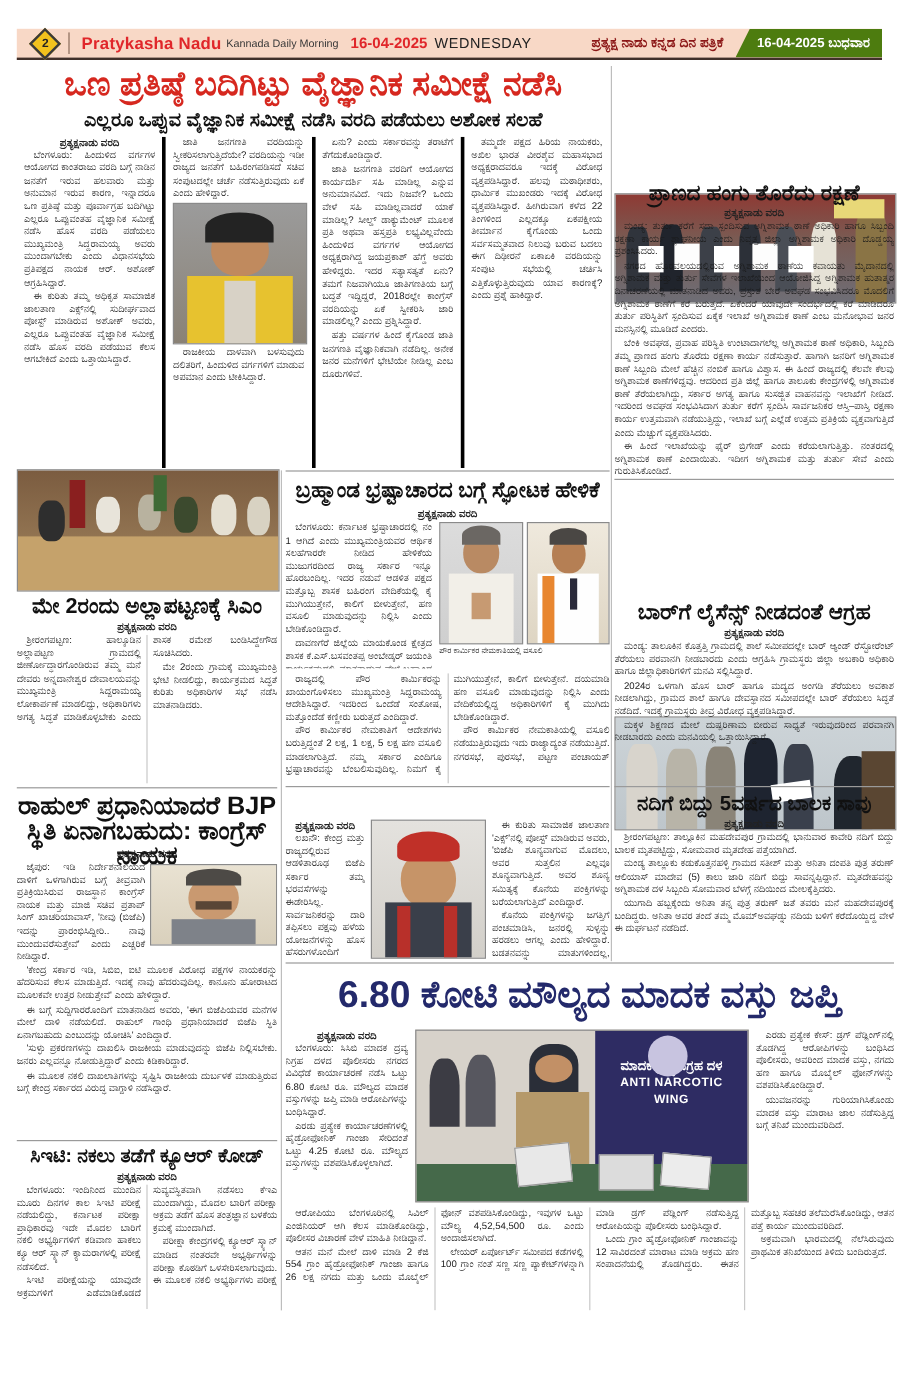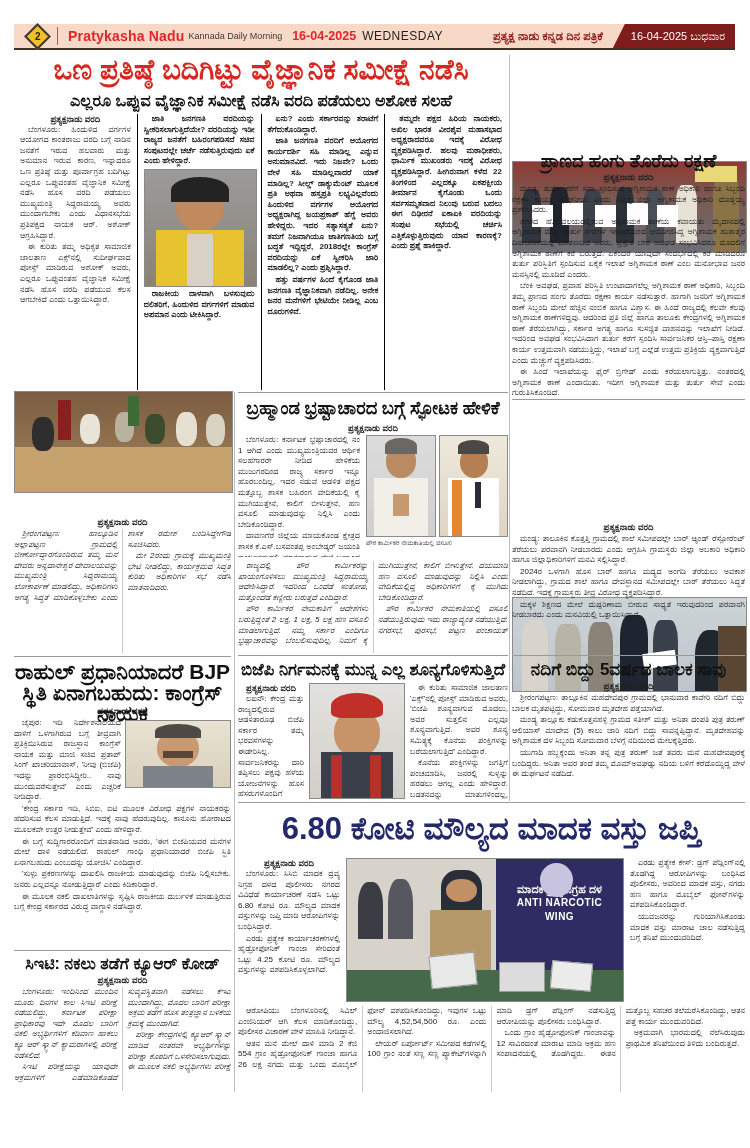--- a/index.html
+++ b/index.html
@@ -11,35 +11,35 @@
        border-bottom:2px solid #40302a;display:flex;align-items:center;}
   .diamond{width:15px;height:15px;background:#f2c21d;border:2px solid #3a3a3a;
            transform:rotate(45deg);margin:0 10px 0 14px;display:flex;align-items:center;justify-content:center;}
   .diamond span{transform:rotate(-45deg);font-size:10px;font-weight:bold;color:#222;}
   .hdr .vdiv{width:1px;height:18px;background:#8a6a5a;margin-right:10px;}
   .mast{color:#e0262a;font-weight:bold;font-size:14px;letter-spacing:.2px;}
   .mast-sub{color:#3a3a3a;font-size:9px;margin-left:4px;}
   .hdate{color:#e0262a;font-weight:bold;font-size:12.5px;margin-left:10px;}
   .hday{color:#222;font-size:12px;margin-left:6px;letter-spacing:.5px;}
   .tagline{color:#8b1616;font-weight:bold;font-size:11.5px;margin-left:auto;margin-right:10px;}
-  .datebox{height:24px;background:#7f1d1d;color:#fff;font-weight:normal;font-size:11px;
+  .datebox{height:24px;background:#4d7c0f;color:#fff;font-weight:bold;font-size:11px;
            display:flex;align-items:center;padding:0 10px 0 18px;
            clip-path:polygon(12px 0,100% 0,100% 100%,0 100%);}
   
   .hl-red{color:#d6281f;font-weight:bold;text-align:center;}
   .hl-blk{color:#111;font-weight:bold;text-align:center;}
   .hl-navy{color:#23296b;font-weight:bold;text-align:center;}
   .byline{font-size:8.5px;font-weight:bold;text-align:center;color:#222;}
   
   .bt{font-size:8px;line-height:10.6px;text-align:justify;overflow:hidden;}
   .bt p{margin:0 0 1px 0;text-indent:8px;}
   .cols4{display:flex;}
   .cols4 .c{flex:1;padding:0 6px;overflow:hidden;}
-  .cols4 .c + .c{border-left:1px solid #000000;font-weight:bold;}
-  .twocol{column-count:2;column-gap:10px;column-rule:1px solid #c9c9c9;font-style:italic;}
+  .cols4 .c + .c{border-left:3px solid #000000;}
+  .twocol{column-count:2;column-gap:10px;column-rule:1px solid #c9c9c9;}
   .fourcol{column-count:4;column-gap:10px;column-rule:1px solid #c9c9c9;}
   .hr{background:#9a9a9a;height:1px;}
   .vr{background:#bdbdbd;width:1px;}
   
   .ph{position:relative;overflow:hidden;border:1px solid #8a8a8a;background:#b9b2a8;}
   .ph .p-abs{position:absolute;}
   .cap{font-size:6.6px;line-height:8px;text-align:justify;color:#222;}
 </style>
 </head>
 <body>
@@ -102,20 +102,21 @@
     <div class="p-abs" style="left:0;top:55%;width:100%;height:45%;background:#c5a26b;"></div>
     <div class="p-abs" style="left:8%;top:25%;width:10%;height:34%;background:#2e2e2e;border-radius:40%;"></div>
     <div class="p-abs" style="left:30%;top:22%;width:9%;height:30%;background:#e8e4da;border-radius:40%;"></div>
     <div class="p-abs" style="left:46%;top:20%;width:9%;height:30%;background:#b8b29f;border-radius:40%;"></div>
     <div class="p-abs" style="left:60%;top:22%;width:9%;height:30%;background:#3c4a2e;border-radius:40%;"></div>
     <div class="p-abs" style="left:74%;top:20%;width:10%;height:34%;background:#e5e0d2;border-radius:40%;"></div>
     <div class="p-abs" style="left:88%;top:22%;width:9%;height:32%;background:#d8d2c2;border-radius:40%;"></div>
     <div class="p-abs" style="left:20%;top:8%;width:6%;height:40%;background:#8a1f1f;"></div>
     <div class="p-abs" style="left:52%;top:4%;width:5%;height:30%;background:#3f6a35;"></div>
   </div>
+  <div class="abs hl-blk" style="left:14px;top:494px;width:217px;font-size:18px;line-height:22px;">ಮೇ 2ರಂದು ಅಲ್ಲಾಪಟ್ಟಣಕ್ಕೆ ಸಿಎಂ</div>
   <div class="abs byline" style="left:14px;top:517px;width:217px;">ಪ್ರತ್ಯಕ್ಷನಾಡು ವರದಿ</div>
   <div class="abs bt twocol" style="left:14px;top:529px;width:217px;height:124px;">
       <p>ಶ್ರೀರಂಗಪಟ್ಟಣ: ಹಾಲ್ಕೂಡಿನ ಅಲ್ಲಾಪಟ್ಟಣ ಗ್ರಾಮದಲ್ಲಿ ಜೀರ್ಣೋದ್ಧಾರಗೊಂಡಿರುವ ತಮ್ಮ ಮನೆ ದೇವರು ಅನ್ನದಾನೇಶ್ವರ ದೇವಾಲಯವನ್ನು ಮುಖ್ಯಮಂತ್ರಿ ಸಿದ್ದರಾಮಯ್ಯ ಲೋಕಾರ್ಪಣೆ ಮಾಡಲಿದ್ದು, ಅಧಿಕಾರಿಗಳು ಅಗತ್ಯ ಸಿದ್ಧತೆ ಮಾಡಿಕೊಳ್ಳಬೇಕು ಎಂದು ಶಾಸಕ ರಮೇಶ ಬಂಡಿಸಿದ್ದೇಗೌಡ ಸೂಚಿಸಿದರು.</p>
       <p>ಮೇ 2ರಂದು ಗ್ರಾಮಕ್ಕೆ ಮುಖ್ಯಮಂತ್ರಿ ಭೇಟಿ ನೀಡಲಿದ್ದು, ಕಾರ್ಯಕ್ರಮದ ಸಿದ್ಧತೆ ಕುರಿತು ಅಧಿಕಾರಿಗಳ ಸಭೆ ನಡೆಸಿ ಮಾತನಾಡಿದರು.</p>
     </div>
 
   <div class="abs hr" style="left:14px;top:656px;width:217px;"></div>
 
   <div class="abs hl-blk" style="left:14px;top:661px;width:217px;font-size:21px;line-height:21px;">ರಾಹುಲ್ ಪ್ರಧಾನಿಯಾದರೆ BJP ಸ್ಥಿತಿ ಏನಾಗಬಹುದು: ಕಾಂಗ್ರೆಸ್ ನಾಯಕ</div>
   <div class="abs byline" style="left:14px;top:706px;width:217px;">ಪ್ರತ್ಯಕ್ಷನಾಡು ವರದಿ</div>
@@ -207,31 +208,31 @@
   <div class="abs ph" style="left:512px;top:403px;width:233px;height:93px;background:linear-gradient(#cdd4d8,#bec6cb);">
     <div class="p-abs" style="left:4%;top:24%;width:11%;height:76%;background:#d8d4cc;border-radius:30% 30% 0 0;"></div>
     <div class="p-abs" style="left:18%;top:28%;width:11%;height:72%;background:#b8b4a8;border-radius:30% 30% 0 0;"></div>
     <div class="p-abs" style="left:32%;top:26%;width:11%;height:74%;background:#8a8478;border-radius:30% 30% 0 0;"></div>
     <div class="p-abs" style="left:46%;top:18%;width:12%;height:82%;background:#1e2430;border-radius:30% 30% 0 0;"></div>
     <div class="p-abs" style="left:60%;top:24%;width:11%;height:76%;background:#3a404c;border-radius:30% 30% 0 0;"></div>
     <div class="p-abs" style="left:78%;top:34%;width:14%;height:66%;background:#20262e;border-radius:40% 40% 0 0;"></div>
     <div class="p-abs" style="left:56%;top:58%;width:14%;height:16%;background:#fff;transform:rotate(-8deg);"></div>
     <div class="p-abs" style="left:88%;top:30%;width:12%;height:70%;background:#5a4632;"></div>
   </div>
+  <div class="abs hl-blk" style="left:512px;top:499px;width:233px;font-size:18px;line-height:22px;">ಬಾರ್‌ಗೆ ಲೈಸೆನ್ಸ್ ನೀಡದಂತೆ ಆಗ್ರಹ</div>
   <div class="abs byline" style="left:512px;top:522px;width:233px;">ಪ್ರತ್ಯಕ್ಷನಾಡು ವರದಿ</div>
   <div class="abs bt" style="left:512px;top:534px;width:233px;height:118px;">
       <p>ಮಂಡ್ಯ: ತಾಲೂಕಿನ ಕೊತ್ತತ್ತಿ ಗ್ರಾಮದಲ್ಲಿ ಶಾಲೆ ಸಮೀಪದಲ್ಲೇ ಬಾರ್ ಆ್ಯಂಡ್ ರೆಸ್ಟೋರೆಂಟ್ ತೆರೆಯಲು ಪರವಾನಗಿ ನೀಡಬಾರದು ಎಂದು ಆಗ್ರಹಿಸಿ ಗ್ರಾಮಸ್ಥರು ಜಿಲ್ಲಾ ಅಬಕಾರಿ ಅಧಿಕಾರಿ ಹಾಗೂ ಜಿಲ್ಲಾಧಿಕಾರಿಗಳಿಗೆ ಮನವಿ ಸಲ್ಲಿಸಿದ್ದಾರೆ.</p>
       <p>2024ರ ಒಳಗಾಗಿ ಹೊಸ ಬಾರ್ ಹಾಗೂ ಮದ್ಯದ ಅಂಗಡಿ ತೆರೆಯಲು ಅವಕಾಶ ನೀಡಲಾಗಿದ್ದು, ಗ್ರಾಮದ ಶಾಲೆ ಹಾಗೂ ದೇವಸ್ಥಾನದ ಸಮೀಪದಲ್ಲೇ ಬಾರ್ ತೆರೆಯಲು ಸಿದ್ಧತೆ ನಡೆದಿದೆ. ಇದಕ್ಕೆ ಗ್ರಾಮಸ್ಥರು ತೀವ್ರ ವಿರೋಧ ವ್ಯಕ್ತಪಡಿಸಿದ್ದಾರೆ.</p>
       <p>ಮಕ್ಕಳ ಶಿಕ್ಷಣದ ಮೇಲೆ ದುಷ್ಪರಿಣಾಮ ಬೀರುವ ಸಾಧ್ಯತೆ ಇರುವುದರಿಂದ ಪರವಾನಗಿ ನೀಡಬಾರದು ಎಂದು ಮನವಿಯಲ್ಲಿ ಒತ್ತಾಯಿಸಿದ್ದಾರೆ.</p>
     </div>
 
   <div class="abs hr" style="left:238px;top:655px;width:270px;"></div>
   <div class="abs hr" style="left:512px;top:655px;width:233px;"></div>
 
-  <div class="abs hl-blk" style="left:238px;top:659px;width:270px;font-size:16.5px;line-height:21px;">ಬಿಜೆಪಿ ನಿರ್ಗಮನಕ್ಕೆ ಮುನ್ನ ಎಲ್ಲ ಶೂನ್ಯಗೊಳಿಸುತ್ತಿದೆ</div>
   <div class="abs" style="left:238px;top:683px;width:270px;height:118px;display:flex;gap:5px;">
     <div style="width:66px;">
       <div class="byline">ಪ್ರತ್ಯಕ್ಷನಾಡು ವರದಿ</div>
       <div class="bt" style="height:106px;">
           <p>ಲಖನೌ: ಕೇಂದ್ರ ಮತ್ತು ರಾಜ್ಯದಲ್ಲಿರುವ ಆಡಳಿತಾರೂಢ ಬಿಜೆಪಿ ಸರ್ಕಾರ ತಮ್ಮ ಭರವಸೆಗಳನ್ನು ಈಡೇರಿಸಿಲ್ಲ. ಸಾರ್ವಜನಿಕರನ್ನು ದಾರಿ ತಪ್ಪಿಸಲು ಪಕ್ಷವು ಹಳೆಯ ಯೋಜನೆಗಳನ್ನು ಹೊಸ ಹೆಸರುಗಳೊಂದಿಗೆ ಮರುರೂಪಿಸುತ್ತಿದೆ ಎಂದು ಸಮಾಜವಾದಿ ಪಕ್ಷದ ಅಧ್ಯಕ್ಷ ಅಖಿಲೇಶ್ ಯಾದವ್ ವಾಗ್ದಾಳಿ ನಡೆಸಿದ್ದಾರೆ.</p>
         </div>
     </div>
     <div class="ph" style="width:94px;height:114px;background:linear-gradient(#e4e2de,#d2cfc9);">
       <div class="p-abs" style="left:26%;top:22%;width:48%;height:42%;background:#c69468;border-radius:48%;"></div>
       <div class="p-abs" style="left:22%;top:8%;width:56%;height:22%;background:#c03028;border-radius:50% 50% 20% 20%;"></div>

